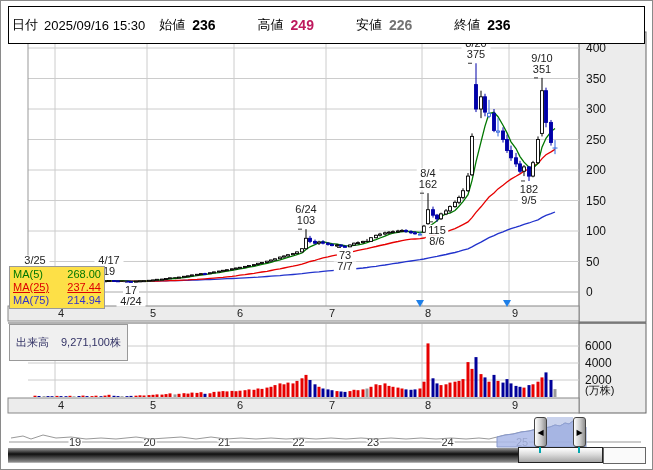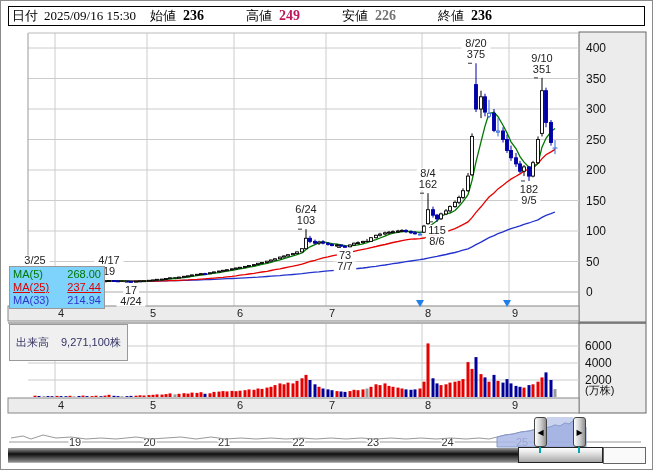--- a/index.html
+++ b/index.html
@@ -1,24 +1,24 @@
 <!DOCTYPE html>
 <html><head>
 <meta charset="utf-8">
 <style>
   html,body{margin:0;padding:0;background:#fff;}
   .canvas{position:relative;width:653px;height:470px;box-sizing:border-box;background:#fff;
           border:1px solid #8a8a8a;font-family:"Liberation Sans",sans-serif;overflow:hidden;}
-  .hdr{position:absolute;left:7px;top:5px;width:637px;height:20px;box-sizing:border-box;
-       border:1px solid #000;display:flex;align-items:center;font-size:13px;color:#000;background:#fff;z-index:5;font-family:Liberation Serif, serif;}
+  .hdr{position:absolute;left:7px;top:5px;width:637px;height:38px;box-sizing:border-box;
+       border:1px solid #000;display:flex;align-items:center;font-size:13px;color:#000;background:#fff;z-index:5;}
   .hl{margin-left:14px;}
   .hv{margin-left:7px;font-weight:bold;font-size:14px;}
   .hv.red{color:#be185d;} .hv.grn{color:#737373;}
   svg.chart{position:absolute;left:0;top:0;z-index:1;}
-  .ma-box{position:absolute;left:8px;top:265px;width:88px;padding:1px 3px;background:#7dd3fc;
+  .ma-box{position:absolute;left:8px;top:265px;width:88px;padding:1px 3px;background:#fde047;
           border:1px solid #999;font-size:11px;line-height:13px;z-index:4;}
   .ma-row{display:flex;justify-content:space-between;}
   .ma-g{color:#007700;} .ma-r{color:#dd0000;text-decoration:underline;} .ma-b{color:#3333cc;}
   .vol-box{position:absolute;left:8px;top:323px;height:15px;line-height:15px;padding:10px 6px;
            background:#f0f0f0;border:1px solid #999;font-size:11px;color:#333366;z-index:4;white-space:nowrap;}
   .vol-box .vv{margin-left:12px;}
   .nav-handle{position:absolute;top:416px;width:13px;height:30px;box-sizing:border-box;border:1px solid #444;
               border-radius:3px;background:linear-gradient(90deg,#ffffff,#cccccc 55%,#8f8f8f);
               display:flex;align-items:center;justify-content:center;font-size:8px;color:#000;z-index:6;}
   .nav-tick{position:absolute;top:444px;width:2px;height:8px;background:#00a8b0;z-index:5;}
@@ -555,21 +555,21 @@
   <div class="ma-box">
     <div class="ma-row ma-g">
       <span>MA(5)</span>
       <span>268.00</span>
     </div>
     <div class="ma-row ma-r">
       <span>MA(25)</span>
       <span>237.44</span>
     </div>
     <div class="ma-row ma-b">
-      <span>MA(33)</span>
+      <span>MA(75)</span>
       <span>214.94</span>
     </div>
   </div>
 
   <div class="vol-box">
     <span>出来高</span><span class="vv">9,271,100株</span>
   </div>
 
   <div class="nav-handle" style="left:533px">
     <span>◀</span>

